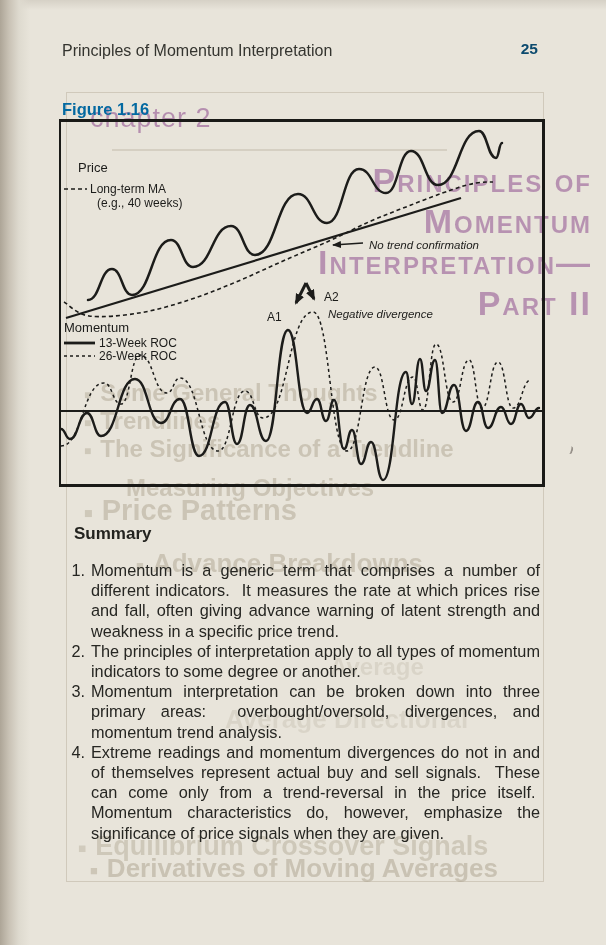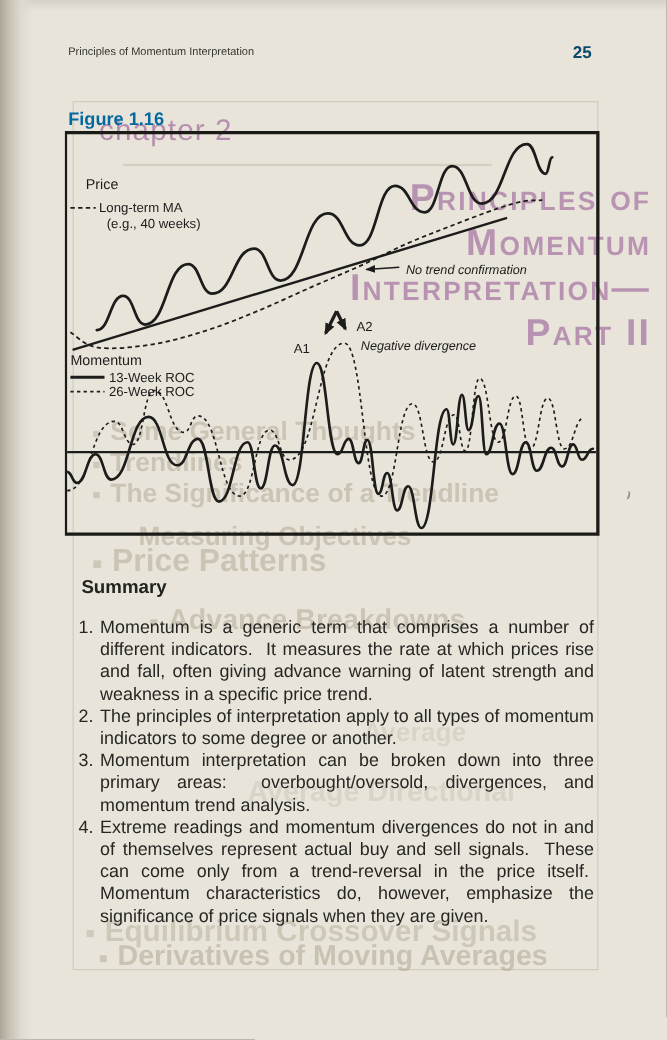--- a/index.html
+++ b/index.html
@@ -31,21 +31,21 @@
   .gu3{left:126px;top:474px;font-size:24px;}
   .gu4{left:84px;top:494px;font-size:29px;}
   .gu5{left:93px;top:518px;font-size:26px;}
   .gu6{left:112px;top:548px;font-size:26px;margin-left:24px;}
   .gm0{left:330px;top:653px;font-size:24px;opacity:0.22;}
   .gm1{left:225px;top:704px;font-size:26px;opacity:0.22;}
   .gl0{left:78px;top:831px;font-size:27px;opacity:0.40;}
   .gl1{left:90px;top:853px;font-size:26px;opacity:0.48;}
 
   
-  .hdr{position:absolute;left:62px;top:42px;font-size:10px;color:#34342f;z-index:3;}
+  .hdr{position:absolute;left:62px;top:42px;font-size:16px;color:#34342f;z-index:3;}
   .pagenum{position:absolute;right:68px;top:40px;font-size:15.5px;font-weight:bold;color:#0c4a6e;z-index:3;}
   .figcap{position:absolute;left:62px;top:100px;font-size:16.5px;font-weight:bold;color:#0369a1;z-index:3;}
 
   .figure{position:absolute;left:59px;top:119px;width:481px;height:362px;
     border:3px solid #1a1a17;border-left-width:2px;box-sizing:content-box;z-index:2;}
   .figure svg{display:block;}
 
   .summary-h{position:absolute;left:74px;top:524px;font-size:17px;font-weight:bold;color:#23231f;z-index:3;}
   .sum-list{position:absolute;left:63px;top:560px;width:477px;z-index:3;
     font-size:16.3px;line-height:20.2px;color:#262622;}

